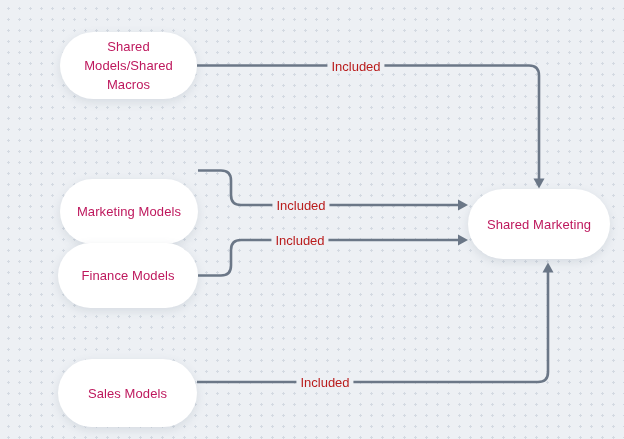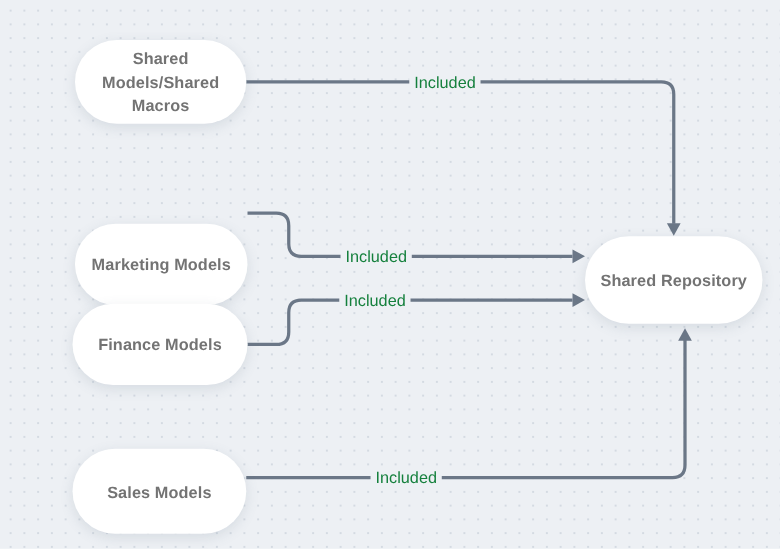--- a/index.html
+++ b/index.html
@@ -34,35 +34,35 @@
   }
   .node {
     position: absolute;
     background: #ffffff;
     border-radius: 34px;
     box-shadow: 0 3px 10px rgba(96, 110, 130, 0.16);
     display: flex;
     align-items: center;
     justify-content: center;
     text-align: center;
-    color: #737373;
+    color: #be185d;
     font-size: 13px;
-    font-weight: 700;
+    font-weight: 400;
     letter-spacing: 0.1px;
   }
   .node-label {
     white-space: pre-line;
     line-height: 19px;
     padding: 0 10px;
   }
   .edge-label {
     position: absolute;
     transform: translate(-50%, -50%);
     background: #edf0f4;
-    color: #15803d;
+    color: #b91c1c;
     font-size: 13px;
     font-weight: 500;
     line-height: 15px;
     padding: 0 4px;
     white-space: nowrap;
   }
 </style>
 </head>
 <body>
 
@@ -95,21 +95,21 @@
 
   <div class="node" style="left:58px; top:243px; width:140px; height:65px;">
     <span class="node-label">Finance Models</span>
   </div>
 
   <div class="node" style="left:58px; top:348px; width:139px; height:68px;margin-top:11px;">
     <span class="node-label">Sales Models</span>
   </div>
 
   <div class="node" style="left:468px; top:189px; width:142px; height:70px; border-radius:35px;">
-    <span class="node-label">Shared Repository</span>
+    <span class="node-label">Shared Marketing</span>
   </div>
 
   <div class="edge-label" style="left:356px; top:65.5px;">Included</div>
 
   <div class="edge-label" style="left:301px; top:205px;">Included</div>
 
   <div class="edge-label" style="left:300px; top:240px;">Included</div>
 
   <div class="edge-label" style="left:325px; top:382px;">Included</div>
 

